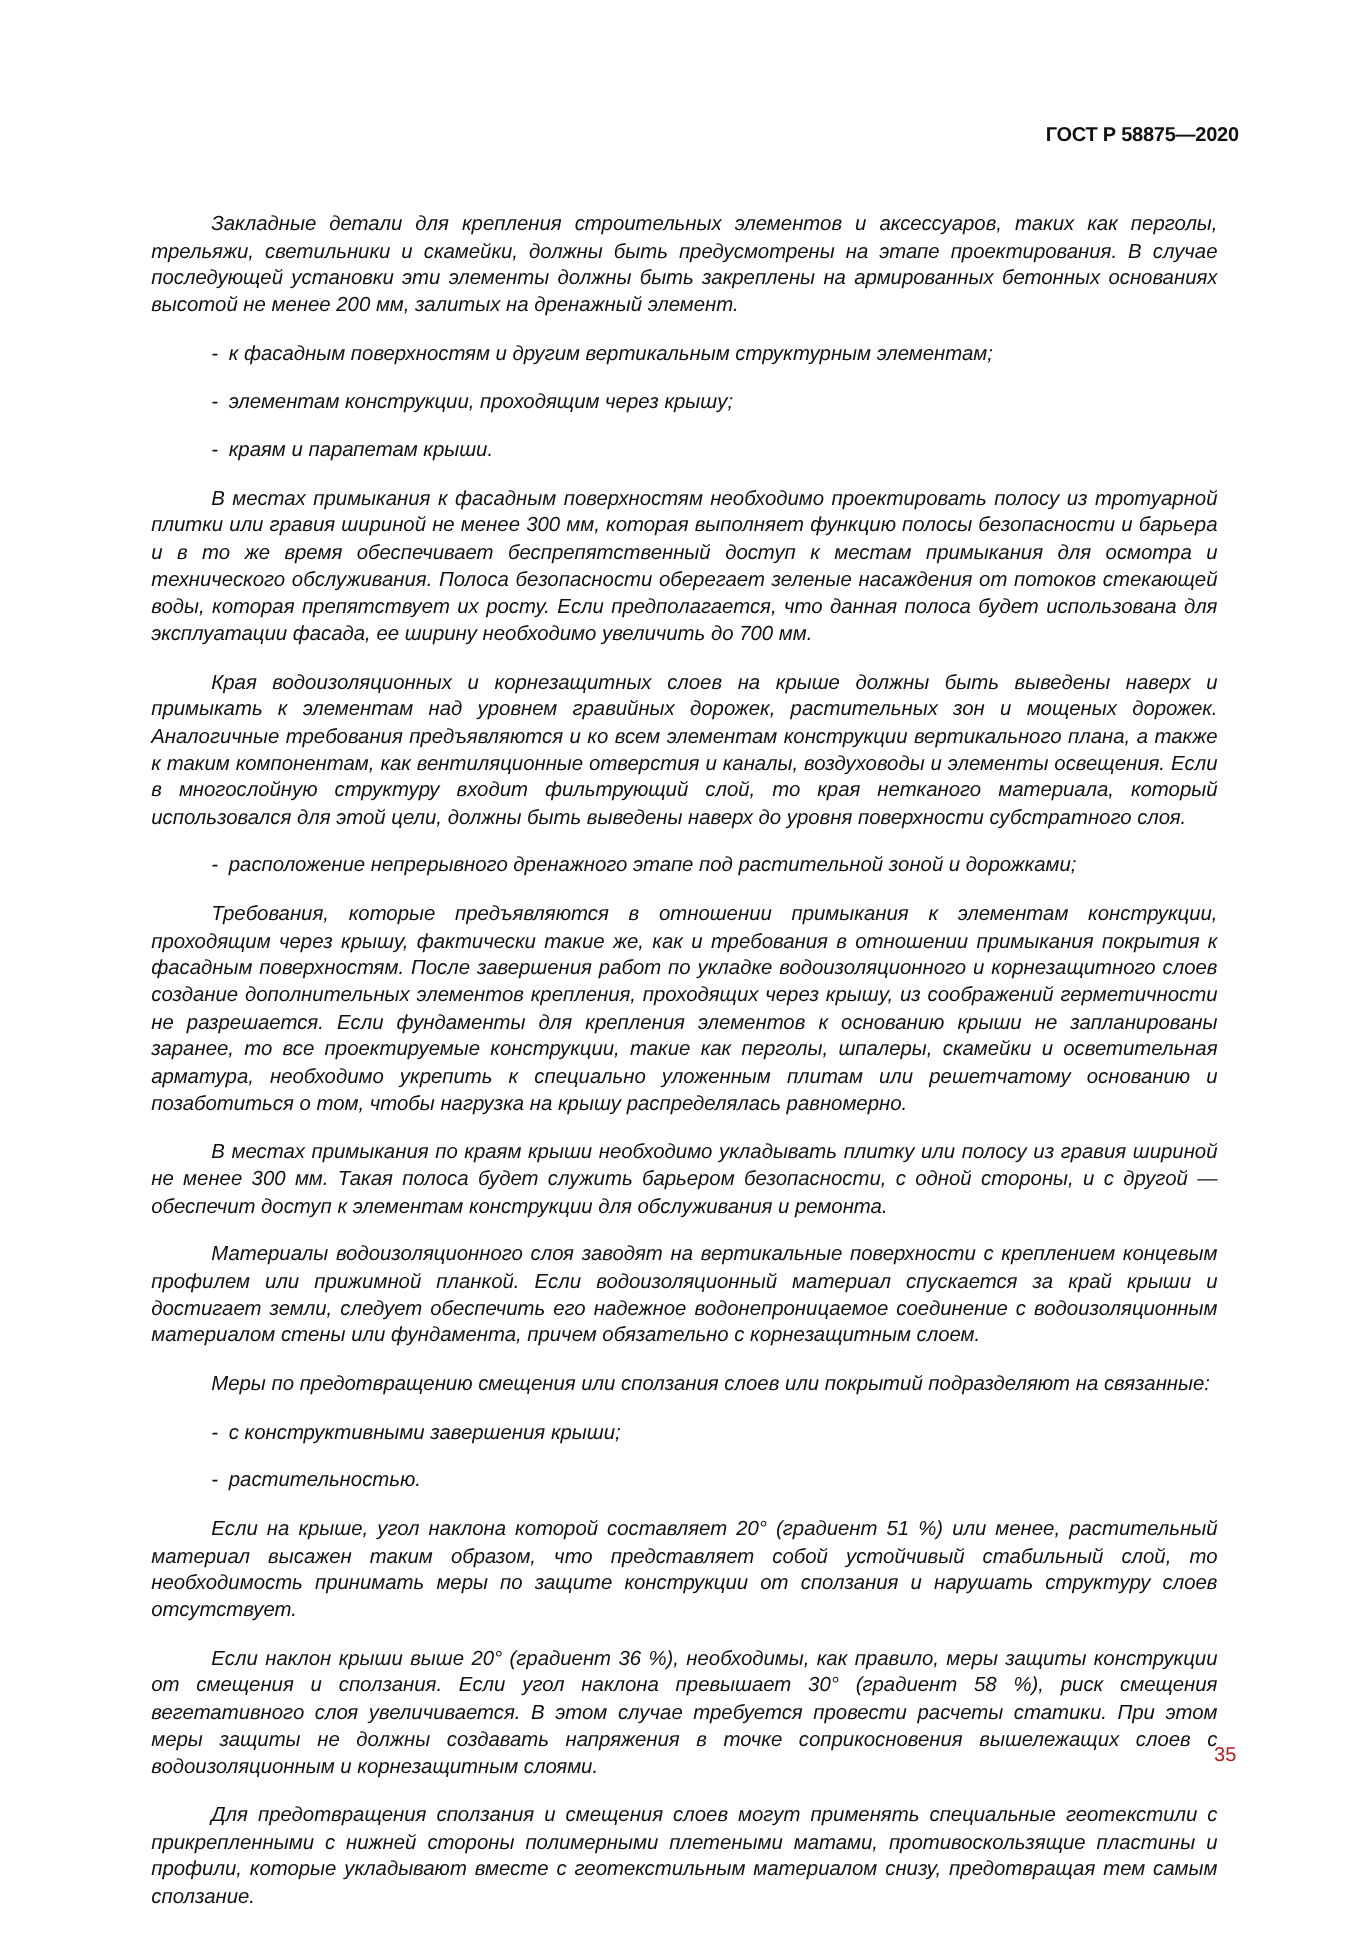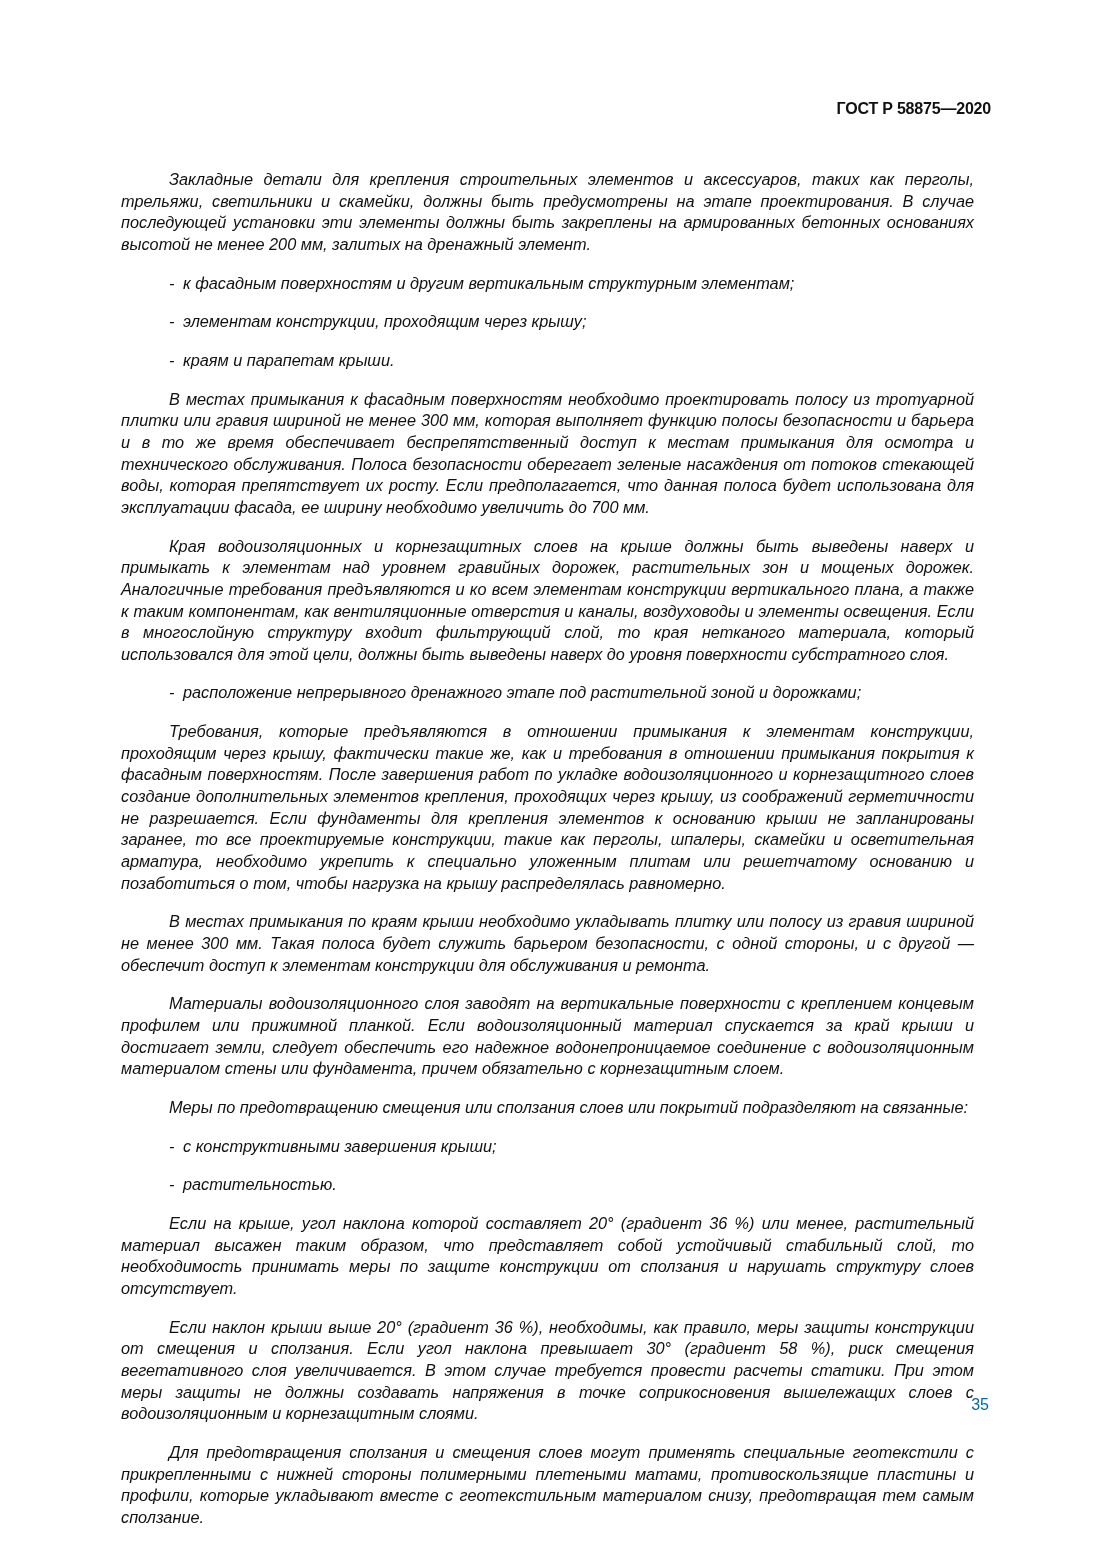--- a/index.html
+++ b/index.html
@@ -13,21 +13,21 @@
   .body-text {
     position: absolute; left: 104px; top: 152px; width: 887px;
     font-family: "Liberation Sans", sans-serif; font-size: 16.3px;
     line-height: 21.66px; color: #111; text-align: justify;
   }
   .body-text p { margin: 17px; text-indent: 48px; font-style: italic; }
   .body-text p.item { text-indent: 0; padding-left: 48px; text-align: left; }
   .body-text p.item .dash { display: inline-block; width: 14px; }
   .page-number {
     position: absolute; right: 106px; top: 1396px;
-    font-family: "Liberation Sans", sans-serif; font-size: 16px; color: #0369a1;
+    font-family: "Liberation Sans", sans-serif; font-size: 16px; color: #b91c1c;
   }
 </style>
 </head>
 <body>
 
 <div class="page">
   <div class="header">ГОСТ Р 58875—2020</div>
 
   <div class="body-text">
     <p>Закладные детали для крепления строительных элементов и аксессуаров, таких как перголы, трельяжи, светильники и скамейки, должны быть предусмотрены на этапе проектирования. В случае последующей установки эти элементы должны быть закреплены на армированных бетонных основаниях высотой не менее 200 мм, залитых на дренажный элемент.</p>
@@ -36,19 +36,19 @@
     <p class="item"><span class="dash">-</span><span>краям и парапетам крыши.</span></p>
     <p>В местах примыкания к фасадным поверхностям необходимо проектировать полосу из тротуарной плитки или гравия шириной не менее 300 мм, которая выполняет функцию полосы безопасности и барьера и в то же время обеспечивает беспрепятственный доступ к местам примыкания для осмотра и технического обслуживания. Полоса безопасности оберегает зеленые насаждения от потоков стекающей воды, которая препятствует их росту. Если предполагается, что данная полоса будет использована для эксплуатации фасада, ее ширину необходимо увеличить до 700 мм.</p>
     <p>Края водоизоляционных и корнезащитных слоев на крыше должны быть выведены наверх и примыкать к элементам над уровнем гравийных дорожек, растительных зон и мощеных дорожек. Аналогичные требования предъявляются и ко всем элементам конструкции вертикального плана, а также к таким компонентам, как вентиляционные отверстия и каналы, воздуховоды и элементы освещения. Если в многослойную структуру входит фильтрующий слой, то края нетканого материала, который использовался для этой цели, должны быть выведены наверх до уровня поверхности субстратного слоя.</p>
     <p class="item"><span class="dash">-</span><span>расположение непрерывного дренажного этапе под растительной зоной и дорожками;</span></p>
     <p>Требования, которые предъявляются в отношении примыкания к элементам конструкции, проходящим через крышу, фактически такие же, как и требования в отношении примыкания покрытия к фасадным поверхностям. После завершения работ по укладке водоизоляционного и корнезащитного слоев создание дополнительных элементов крепления, проходящих через крышу, из соображений герметичности не разрешается. Если фундаменты для крепления элементов к основанию крыши не запланированы заранее, то все проектируемые конструкции, такие как перголы, шпалеры, скамейки и осветительная арматура, необходимо укрепить к специально уложенным плитам или решетчатому основанию и позаботиться о том, чтобы нагрузка на крышу распределялась равномерно.</p>
     <p>В местах примыкания по краям крыши необходимо укладывать плитку или полосу из гравия шириной не менее 300 мм. Такая полоса будет служить барьером безопасности, с одной стороны, и с другой — обеспечит доступ к элементам конструкции для обслуживания и ремонта.</p>
     <p>Материалы водоизоляционного слоя заводят на вертикальные поверхности с креплением концевым профилем или прижимной планкой. Если водоизоляционный материал спускается за край крыши и достигает земли, следует обеспечить его надежное водонепроницаемое соединение с водоизоляционным материалом стены или фундамента, причем обязательно с корнезащитным слоем.</p>
     <p>Меры по предотвращению смещения или сползания слоев или покрытий подразделяют на связанные:</p>
     <p class="item"><span class="dash">-</span><span>с конструктивными завершения крыши;</span></p>
     <p class="item"><span class="dash">-</span><span>растительностью.</span></p>
-    <p>Если на крыше, угол наклона которой составляет 20° (градиент 36 %) или менее, растительный материал высажен таким образом, что представляет собой устойчивый стабильный слой, то необходимость принимать меры по защите конструкции от сползания и нарушать структуру слоев отсутствует.</p>
+    <p>Если на крыше, угол наклона которой составляет 20° (градиент 51 %) или менее, растительный материал высажен таким образом, что представляет собой устойчивый стабильный слой, то необходимость принимать меры по защите конструкции от сползания и нарушать структуру слоев отсутствует.</p>
     <p>Если наклон крыши выше 20° (градиент 36 %), необходимы, как правило, меры защиты конструкции от смещения и сползания. Если угол наклона превышает 30° (градиент 58 %), риск смещения вегетативного слоя увеличивается. В этом случае требуется провести расчеты статики. При этом меры защиты не должны создавать напряжения в точке соприкосновения вышележащих слоев с водоизоляционным и корнезащитным слоями.</p>
     <p>Для предотвращения сползания и смещения слоев могут применять специальные геотекстили с прикрепленными с нижней стороны полимерными плетеными матами, противоскользящие пластины и профили, которые укладывают вместе с геотекстильным материалом снизу, предотвращая тем самым сползание.</p>
   </div>
 
   <div class="page-number">35</div>
 </div>
 
 </body></html>

